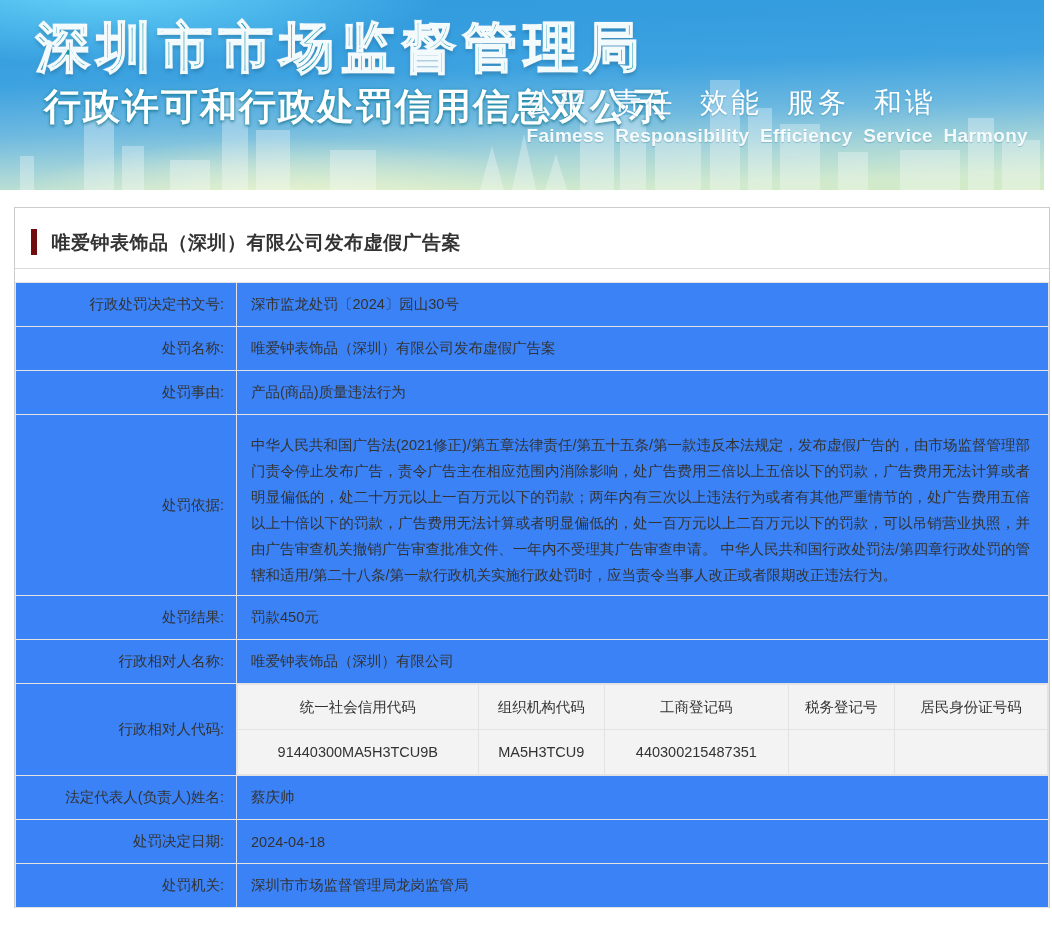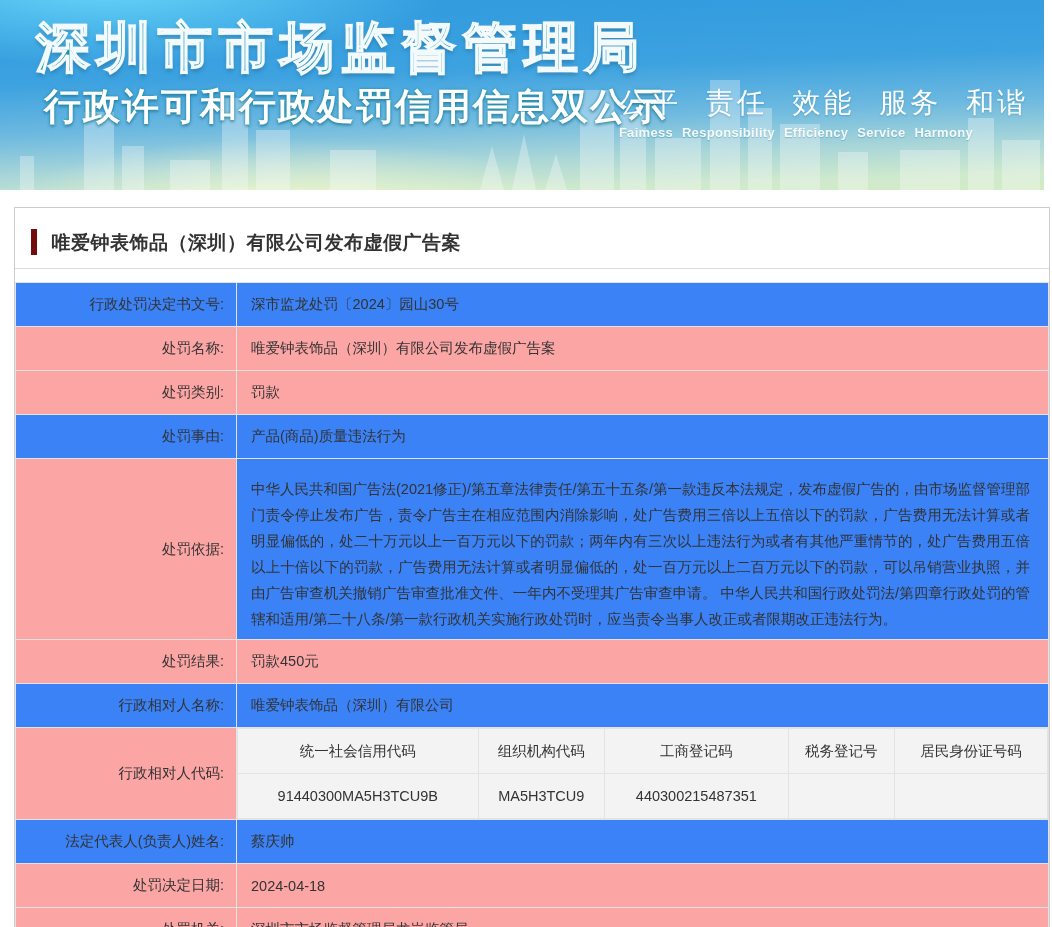--- a/index.html
+++ b/index.html
@@ -17,39 +17,39 @@
   .banner-title { position:absolute; left:36px; top:12px; font-size:54px; font-weight:bold;
     letter-spacing:7px; color:#1593ac;
     -webkit-text-stroke:1.5px rgba(255,255,255,.95);
     text-shadow: 0 3px 4px rgba(0,60,90,.35), 0 0 2px rgba(255,255,255,.8); }
   .banner-subtitle { position:absolute; left:44px; top:82px; font-size:37px; font-weight:bold;
     letter-spacing:2px; color:#fff;
     text-shadow: 0 0 3px rgba(26,140,160,.9), 0 2px 3px rgba(0,80,100,.45); }
   .slogan { position:absolute; right:16px; top:84px; text-align:left; color:#fff; }
   .slogan-cn { font-size:28px; font-weight:normal; letter-spacing:3px; word-spacing:14px;
     text-shadow:0 1px 2px rgba(40,120,150,.4); }
-  .slogan-en { margin-top:3px; font-size:13px; font-weight:bold; letter-spacing:.3px;
+  .slogan-en { margin-top:3px; font-size:19px; font-weight:bold; letter-spacing:.3px;
     word-spacing:5px; color:rgba(255,255,255,.92); text-shadow:0 1px 1px rgba(40,120,150,.35); }
 
   
   .content-box { margin:17px 2px 0 14px; border:1px solid #cccccc; border-bottom:0; background:#fff; }
   .doc-title-wrap { padding:21px 16px 12px 16px; border-bottom:1px solid #dcdcdc; }
   .red-bar { display:inline-block; width:6px; height:26px; background:#730d0d;
     margin-right:10px; vertical-align:-6px; }
   .doc-title { display:inline-block; font-size:19px; font-weight:bold; color:#333; letter-spacing:.5px; }
 
   
   table.data-table { width:100%; border-collapse:collapse; margin-top:13px; table-layout:fixed; }
   table.data-table td { border:1px solid #e3e3e3; font-size:14.5px; color:#333; vertical-align:middle; }
   td.lbl { width:221px; text-align:right; padding:12px 12px 12px 4px; }
   td.val { padding:12px 18px 12px 14px; }
   td.val.longtext { line-height:26px; padding-top:17px; padding-bottom:7px; text-align:justify; }
   tr.h44 { height:44px; }
   .bg-w { background:#3b82f6; }
-  .bg-g { background:#fca5a5; }
+  .bg-g { background:#3b82f6; }
   td.nopad { padding:0; }
 
   table.code-table { width:100%; border-collapse:collapse; table-layout:fixed;border-radius:14px; }
   table.code-table td { border:1px solid #e3e3e3; text-align:center; font-size:14.5px;
     background:#f3f3f4; height:45px; padding:0 4px; }
 </style>
 </head>
 <body>
 
 <div class="banner">
@@ -102,24 +102,20 @@
         <tr class="h44">
       <td class="lbl bg-w">行政处罚决定书文号:</td>
       <td class="val bg-w">深市监龙处罚〔2024〕园山30号</td>
     </tr>
 
     <tr class="h44">
       <td class="lbl bg-g">处罚名称:</td>
       <td class="val bg-g">唯爱钟表饰品（深圳）有限公司发布虚假广告案</td>
     </tr>
 
-    <tr class="h44">
-      <td class="lbl bg-g">处罚类别:</td>
-      <td class="val bg-g">罚款</td>
-    </tr>
 
     <tr class="h44">
       <td class="lbl bg-w">处罚事由:</td>
       <td class="val bg-w">产品(商品)质量违法行为</td>
     </tr>
 
     <tr>
       <td class="lbl bg-g">处罚依据:</td>
       <td class="val bg-w longtext">中华人民共和国广告法(2021修正)/第五章法律责任/第五十五条/第一款违反本法规定，发布虚假广告的，由市场监督管理部门责令停止发布广告，责令广告主在相应范围内消除影响，处广告费用三倍以上五倍以下的罚款，广告费用无法计算或者明显偏低的，处二十万元以上一百万元以下的罚款；两年内有三次以上违法行为或者有其他严重情节的，处广告费用五倍以上十倍以下的罚款，广告费用无法计算或者明显偏低的，处一百万元以上二百万元以下的罚款，可以吊销营业执照，并由广告审查机关撤销广告审查批准文件、一年内不受理其广告审查申请。 中华人民共和国行政处罚法/第四章行政处罚的管辖和适用/第二十八条/第一款行政机关实施行政处罚时，应当责令当事人改正或者限期改正违法行为。</td>
     </tr>

